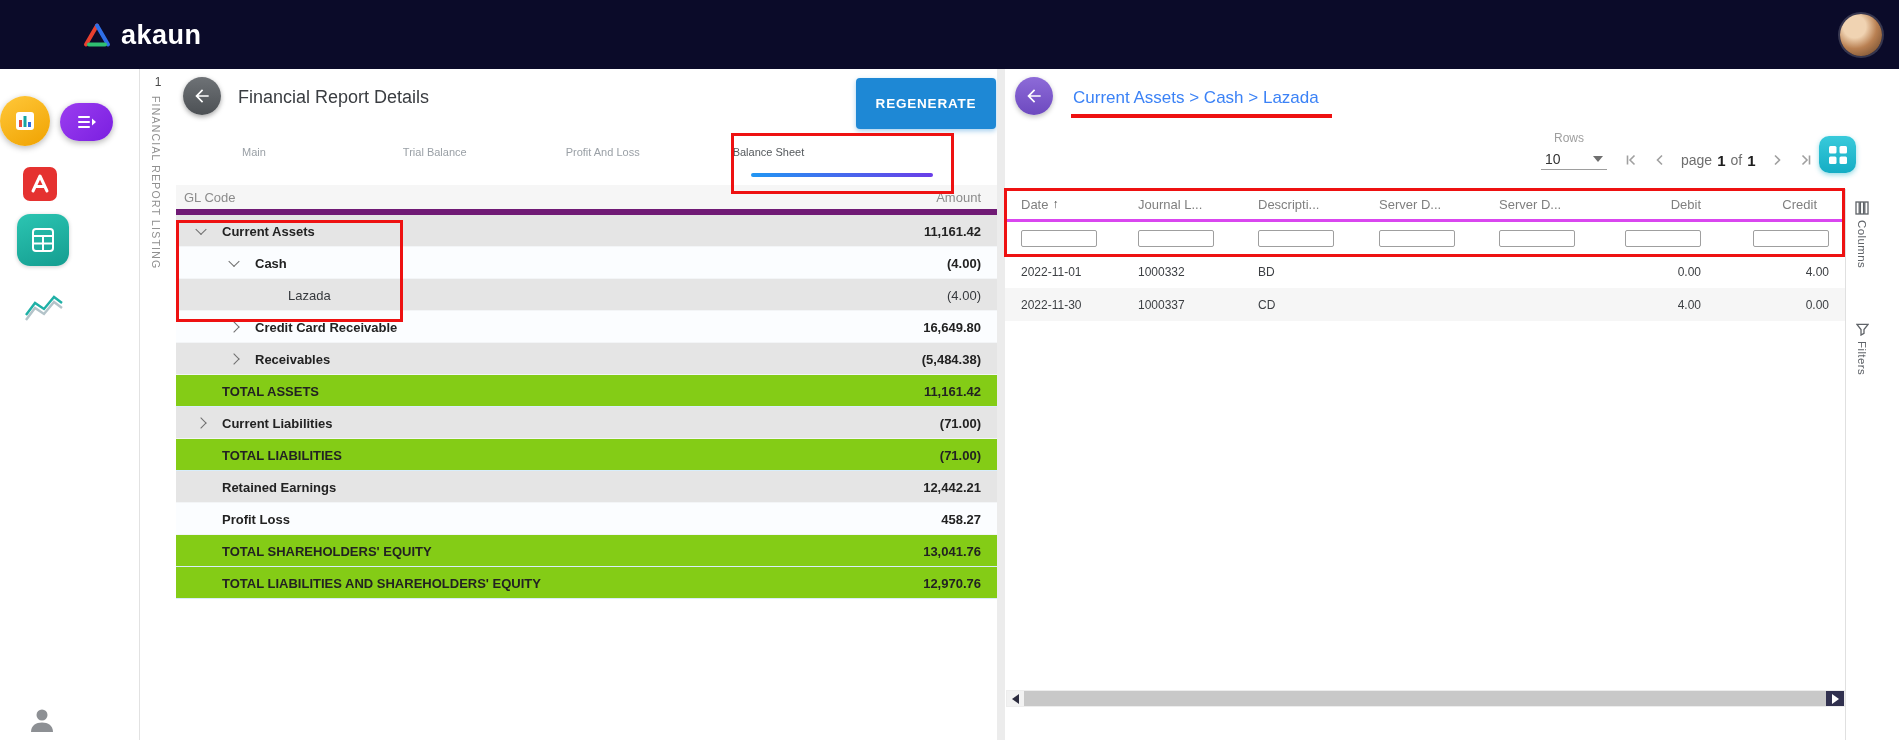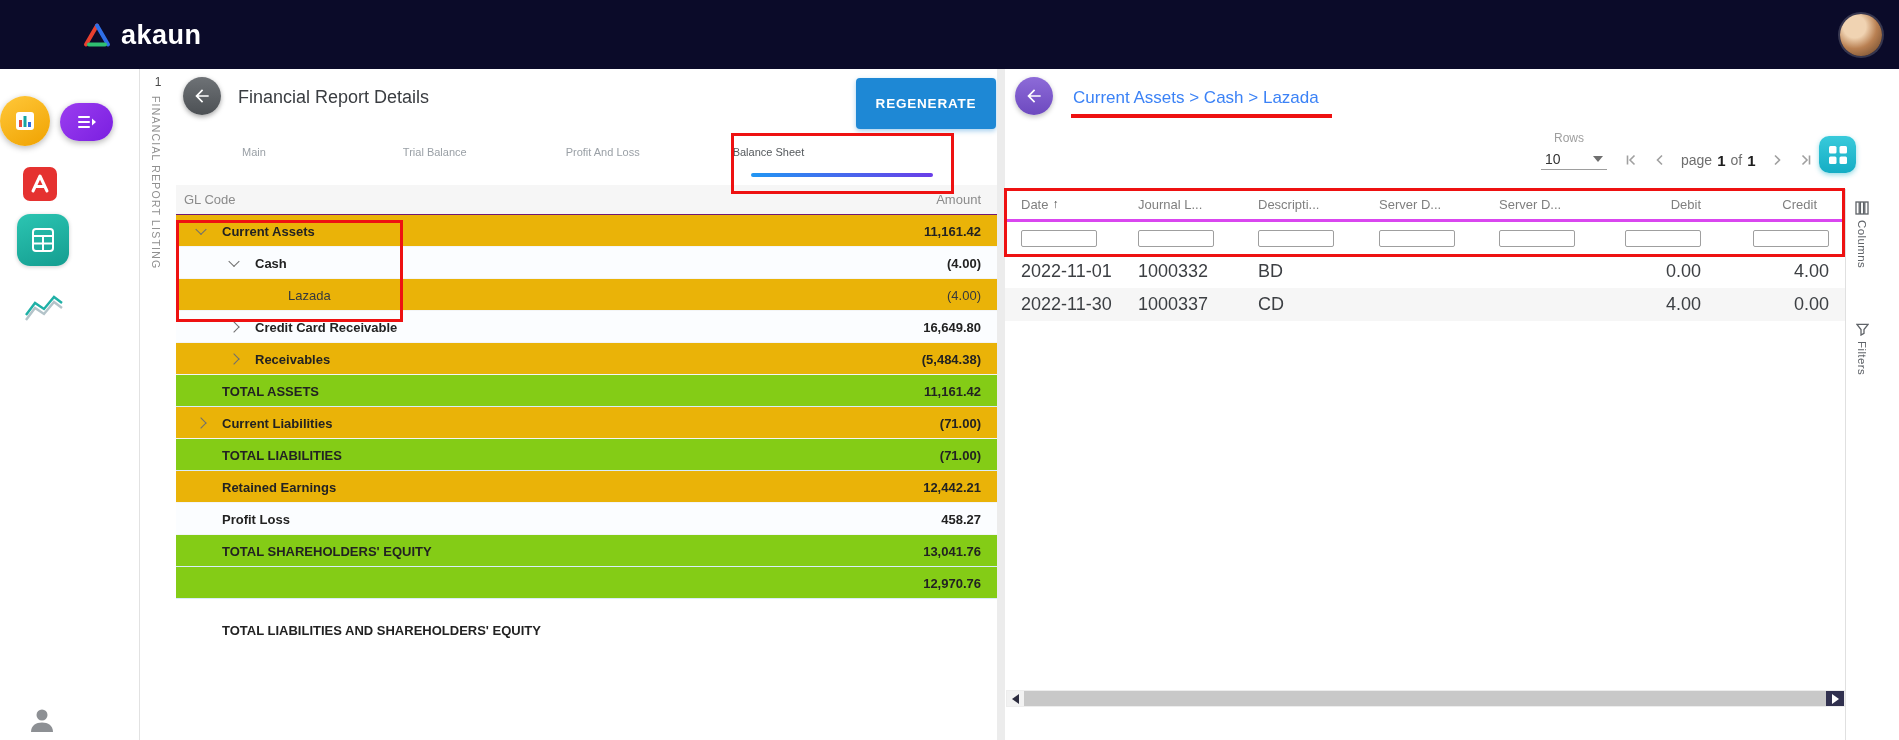--- a/index.html
+++ b/index.html
@@ -49,23 +49,23 @@
   .tabs{position:absolute;left:0;top:58px;right:0;height:50px;display:flex;align-items:center;padding-left:66px;}
   .tab{font-size:11px;color:#9aa0a6;cursor:pointer;white-space:nowrap;}
   .tab.active{color:#54585c;}
   .tab:nth-child(1){margin-right:137px;}
   .tab:nth-child(2){margin-right:99px;}
   .tab:nth-child(3){margin-right:93px;}
   .tab-indicator{position:absolute;left:575px;bottom:0;width:182px;height:4px;border-radius:2px;
     background:linear-gradient(90deg,#2196f3,#6a3de8);}
   .gl-header{position:absolute;left:0;top:116px;right:0;height:30px;background:#f6f6f6;
     display:flex;justify-content:space-between;align-items:center;padding:0 16px 0 8px;
-    font-size:13px;color:#8b8b8b;border-bottom:1px solid #701a75;}
+    font-size:13px;color:#8b8b8b;border-bottom:6px solid #701a75;}
   .gl-body{position:absolute;left:0;top:146px;right:0;}
-  .gl-row{position:relative;height:32px;border-bottom:1px solid #f3f5f7;background:#eab308;cursor:pointer;}
+  .gl-row{position:relative;height:32px;border-bottom:1px solid #f3f5f7;background:#e5e5e5;cursor:pointer;}
   .gl-row.even{background:#fbfdff;}
   .gl-row.hl{background:#84cc16;border-bottom-color:#d8edfb;}
   .chev{position:absolute;top:50%;width:8px;height:8px;border-right:1.8px solid #6f6f6f;border-bottom:1.8px solid #6f6f6f;}
   .chev.down{transform:translateY(-70%) rotate(45deg);}
   .chev.right{transform:translateY(-50%) rotate(-45deg);}
   .gl-label{position:absolute;top:50%;transform:translateY(-50%);font-size:13px;color:#36393d;white-space:nowrap;}
   .gl-label.b{font-weight:700;color:#222;}
   .gl-amount{position:absolute;right:16px;top:50%;transform:translateY(-50%);font-size:13px;color:#36393d;}
   .gl-amount.b{font-weight:700;color:#222;}
 
@@ -96,21 +96,21 @@
   .hcell{display:flex;align-items:center;gap:4px;cursor:pointer;white-space:nowrap;}
   .hcell.r{justify-content:flex-end;padding-right:8px;}
   .hcell.last{padding-right:28px;}
   .sort-arrow{color:#4c4c4c;font-size:12px;}
   .txn-filter{height:33px;align-items:center;border-bottom:1px solid #e7e7e7;}
   .fcell{display:flex;align-items:center;}
   .fcell.r{justify-content:flex-end;padding-right:8px;}
   .fcell.last{padding-right:16px;}
   .finput{width:76px;height:17px;border:1px solid #9f9f9f;border-radius:2px;background:#fff;padding:0 3px;
     font-family:inherit;font-size:11px;}
-  .trow{height:33px;align-items:center;font-size:18px;color:#3c3f43;cursor:pointer;}
+  .trow{height:33px;align-items:center;font-size:12px;color:#3c3f43;cursor:pointer;}
   .trow.alt{background:#f6f6f6;}
   .dcell{white-space:nowrap;}
   .dcell.r{text-align:right;padding-right:8px;}
   .dcell.last{padding-right:16px;}
 
   .side-rail{position:absolute;left:840px;top:120px;bottom:0;width:54px;border-left:1px solid #e0e0e0;background:#fff;}
   .side-item{position:absolute;left:2px;width:28px;display:flex;flex-direction:column;align-items:center;gap:5px;cursor:pointer;}
   .side-item.c1{top:12px;}
   .side-item.c2{top:134px;}
   .side-label{writing-mode:vertical-rl;font-size:11.5px;color:#5f6368;letter-spacing:.4px;}
@@ -265,21 +265,21 @@
         </div>
         <div class="gl-row even">
           <span class="gl-label b" style="left: 46px;">Profit Loss</span>
           <span class="gl-amount b">458.27</span>
         </div>
         <div class="gl-row hl">
           <span class="gl-label b" style="left: 46px;">TOTAL SHAREHOLDERS' EQUITY</span>
           <span class="gl-amount b">13,041.76</span>
         </div>
         <div class="gl-row hl">
-          <span class="gl-label b" style="left: 46px; margin-top: 47px;">TOTAL LIABILITIES AND SHAREHOLDERS' EQUITY</span>
+          <span class="gl-label b" style="left: 46px;">TOTAL LIABILITIES AND SHAREHOLDERS' EQUITY</span>
           <span class="gl-amount b">12,970.76</span>
         </div>
       </div>
   </main>
 
   <div class="panel-divider"></div>
 
   <section class="right-panel">
     <div class="rp-back">
       <svg width="20" height="20" viewBox="0 0 24 24" fill="#fff">

